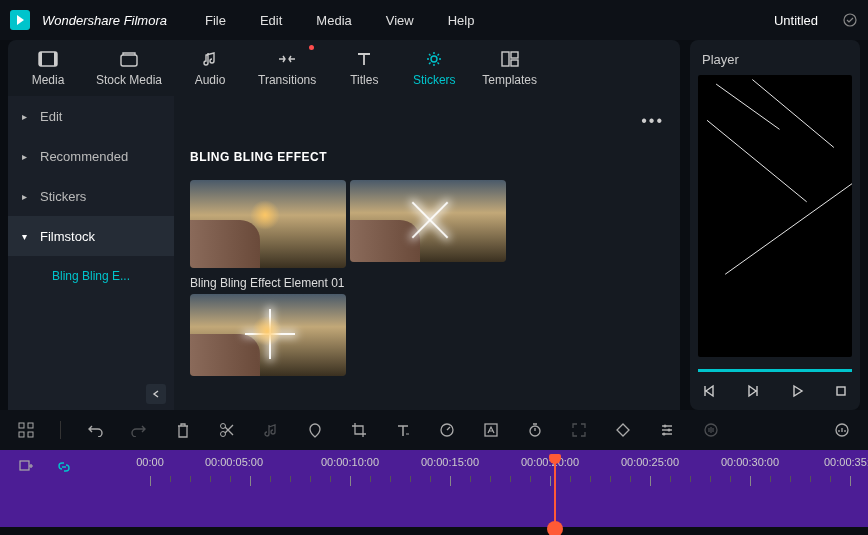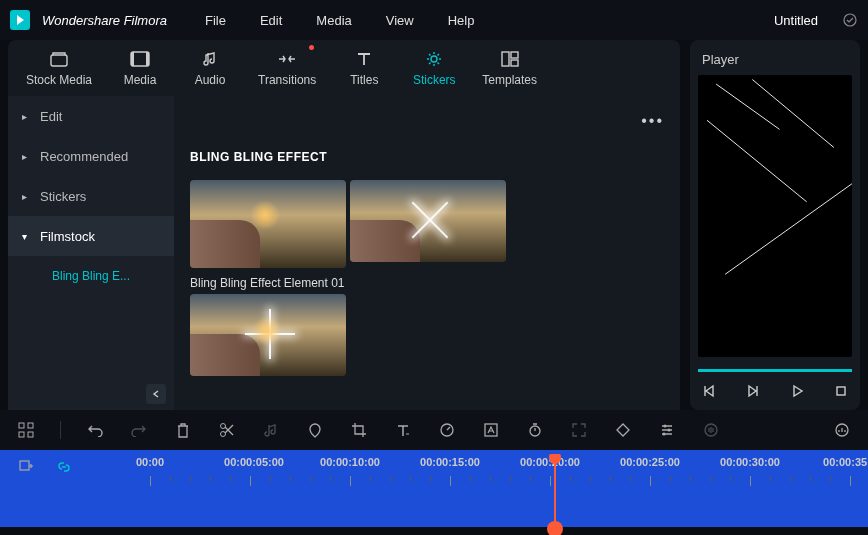--- a/index.html
+++ b/index.html
@@ -56,21 +56,21 @@
 .player-lines { position: absolute; inset: 0; }
 .player-progress { height: 3px; background: #00c4cc; margin: 6px 0 12px 0; }
 .player-controls { display: flex; justify-content: center; gap: 30px; align-items: center; color: #ccc; }
 .pc-btn { cursor: pointer; display: flex; align-items: center; justify-content: center; }
 
 .toolbar { height: 40px; display: flex; align-items: center; padding: 0 16px; gap: 24px; color: #aaa; background: #0d1117; }
 .tb-btn { cursor: pointer; display: flex; align-items: center; justify-content: center; width: 20px; height: 20px; }
 .tb-sep { width: 1px; height: 18px; background: #333; }
 .tb-disabled { opacity: 0.4; }
 
-.timeline { height: 77px; background: #1d4ed8; padding: 0 16px; position: relative; font-weight: bold; }
+.timeline { height: 77px; background: #4c1d95; padding: 0 16px; position: relative; }
 .tl-head { height: 34px; display: flex; align-items: center; gap: 18px; color: #aaa; }
 .tl-ruler { position: absolute; left: 130px; right: 0; top: 6px; height: 24px; }
 .tl-tick-label { position: absolute; top: 0; font-size: 11px; color: #ccc; transform: translateX(-50%); }
 .tl-ticks { position: absolute; left: 130px; right: 0; top: 26px; height: 10px; }
 .tl-tick { position: absolute; top: 0; width: 1px; height: 6px; background: #555; }
 .tl-tick.major { height: 10px; background: #888; }
 .tl-playhead { position: absolute; top: 4px; bottom: 0; width: 2px; background: #ff5a36; }
 .tl-playhead::before { content: ''; position: absolute; left: -5px; top: 0; width: 12px; height: 10px; background: #ff5a36; border-radius: 2px 2px 6px 6px; }
 .tl-playhead-dot { position: absolute; bottom: -10px; left: -7px; width: 16px; height: 16px; background: #ff5a36; border-radius: 50%; }
 
@@ -100,35 +100,35 @@
       <path d="M5 8 L7 10 L11 6" fill="none" stroke="#888" stroke-width="1.2"></path>
     </svg>
 </div>
 
 <div class="main-row">
   <div class="media-panel">
     <div class="tab-row">
       <div class="tab">
         <span class="tab-icon">
             <svg width="20" height="16" viewBox="0 0 20 16">
-              <rect x="2" y="4" width="16" height="11" rx="2" fill="none" stroke="#ccc" stroke-width="1.4"></rect>
-              <path d="M4 4 L4 2 L16 2 L16 4" fill="none" stroke="#ccc" stroke-width="1.4"></path>
-            </svg>
-          </span>
-        <span class="tab-label">Stock Media</span>
-      </div>
-      <div class="tab">
-        <span class="tab-icon">
-            <svg width="20" height="16" viewBox="0 0 20 16">
               <rect x="1" y="1" width="18" height="14" rx="2" fill="none" stroke="#ccc" stroke-width="1.4"></rect>
               <rect x="1" y="1" width="3" height="14" fill="#ccc"></rect>
               <rect x="16" y="1" width="3" height="14" fill="#ccc"></rect>
             </svg>
           </span>
         <span class="tab-label">Media</span>
+      </div>
+      <div class="tab">
+        <span class="tab-icon">
+            <svg width="20" height="16" viewBox="0 0 20 16">
+              <rect x="2" y="4" width="16" height="11" rx="2" fill="none" stroke="#ccc" stroke-width="1.4"></rect>
+              <path d="M4 4 L4 2 L16 2 L16 4" fill="none" stroke="#ccc" stroke-width="1.4"></path>
+            </svg>
+          </span>
+        <span class="tab-label">Stock Media</span>
       </div>
       <div class="tab">
         <span class="tab-icon">
             <svg width="18" height="18" viewBox="0 0 18 18">
               <path d="M7 3 L7 13 A2 2 0 1 1 5 11 L5 5 L13 3 L13 11 A2 2 0 1 1 11 9" fill="none" stroke="#ccc" stroke-width="1.4"></path>
             </svg>
           </span>
         <span class="tab-label">Audio</span>
       </div>
       <div class="tab">
@@ -375,21 +375,21 @@
         </svg>
       </div>
     <div class="tb-btn">
         <svg width="16" height="16" viewBox="0 0 16 16">
           <path d="M6 10 A3 3 0 0 1 6 4 L8 4 M10 6 A3 3 0 0 1 10 12 L8 12 M6 8 L10 8" fill="none" stroke="#00c4cc" stroke-width="1.4"></path>
         </svg>
       </div>
   </div>
   <div class="tl-ruler" id="tl-ruler">
       <div class="tl-tick-label" style="left: 20px;">00:00</div>
-      <div class="tl-tick-label" style="left: 124px;">00:00:05:00</div>
+      <div class="tl-tick-label" style="left: 104px;">00:00:05:00</div>
       <div class="tl-tick-label" style="left: 220px;">00:00:10:00</div>
       <div class="tl-tick-label" style="left: 320px;">00:00:15:00</div>
       <div class="tl-tick-label" style="left: 420px;">00:00:20:00</div>
       <div class="tl-tick-label" style="left: 520px;">00:00:25:00</div>
       <div class="tl-tick-label" style="left: 620px;">00:00:30:00</div>
       <div class="tl-tick-label" style="left: 720px;">00:00:35:0</div>
     </div>
   <div class="tl-ticks" id="tl-ticks">
       <div class="tl-tick major" style="left: 20px;"></div>
       <div class="tl-tick" style="left: 40px;"></div>

